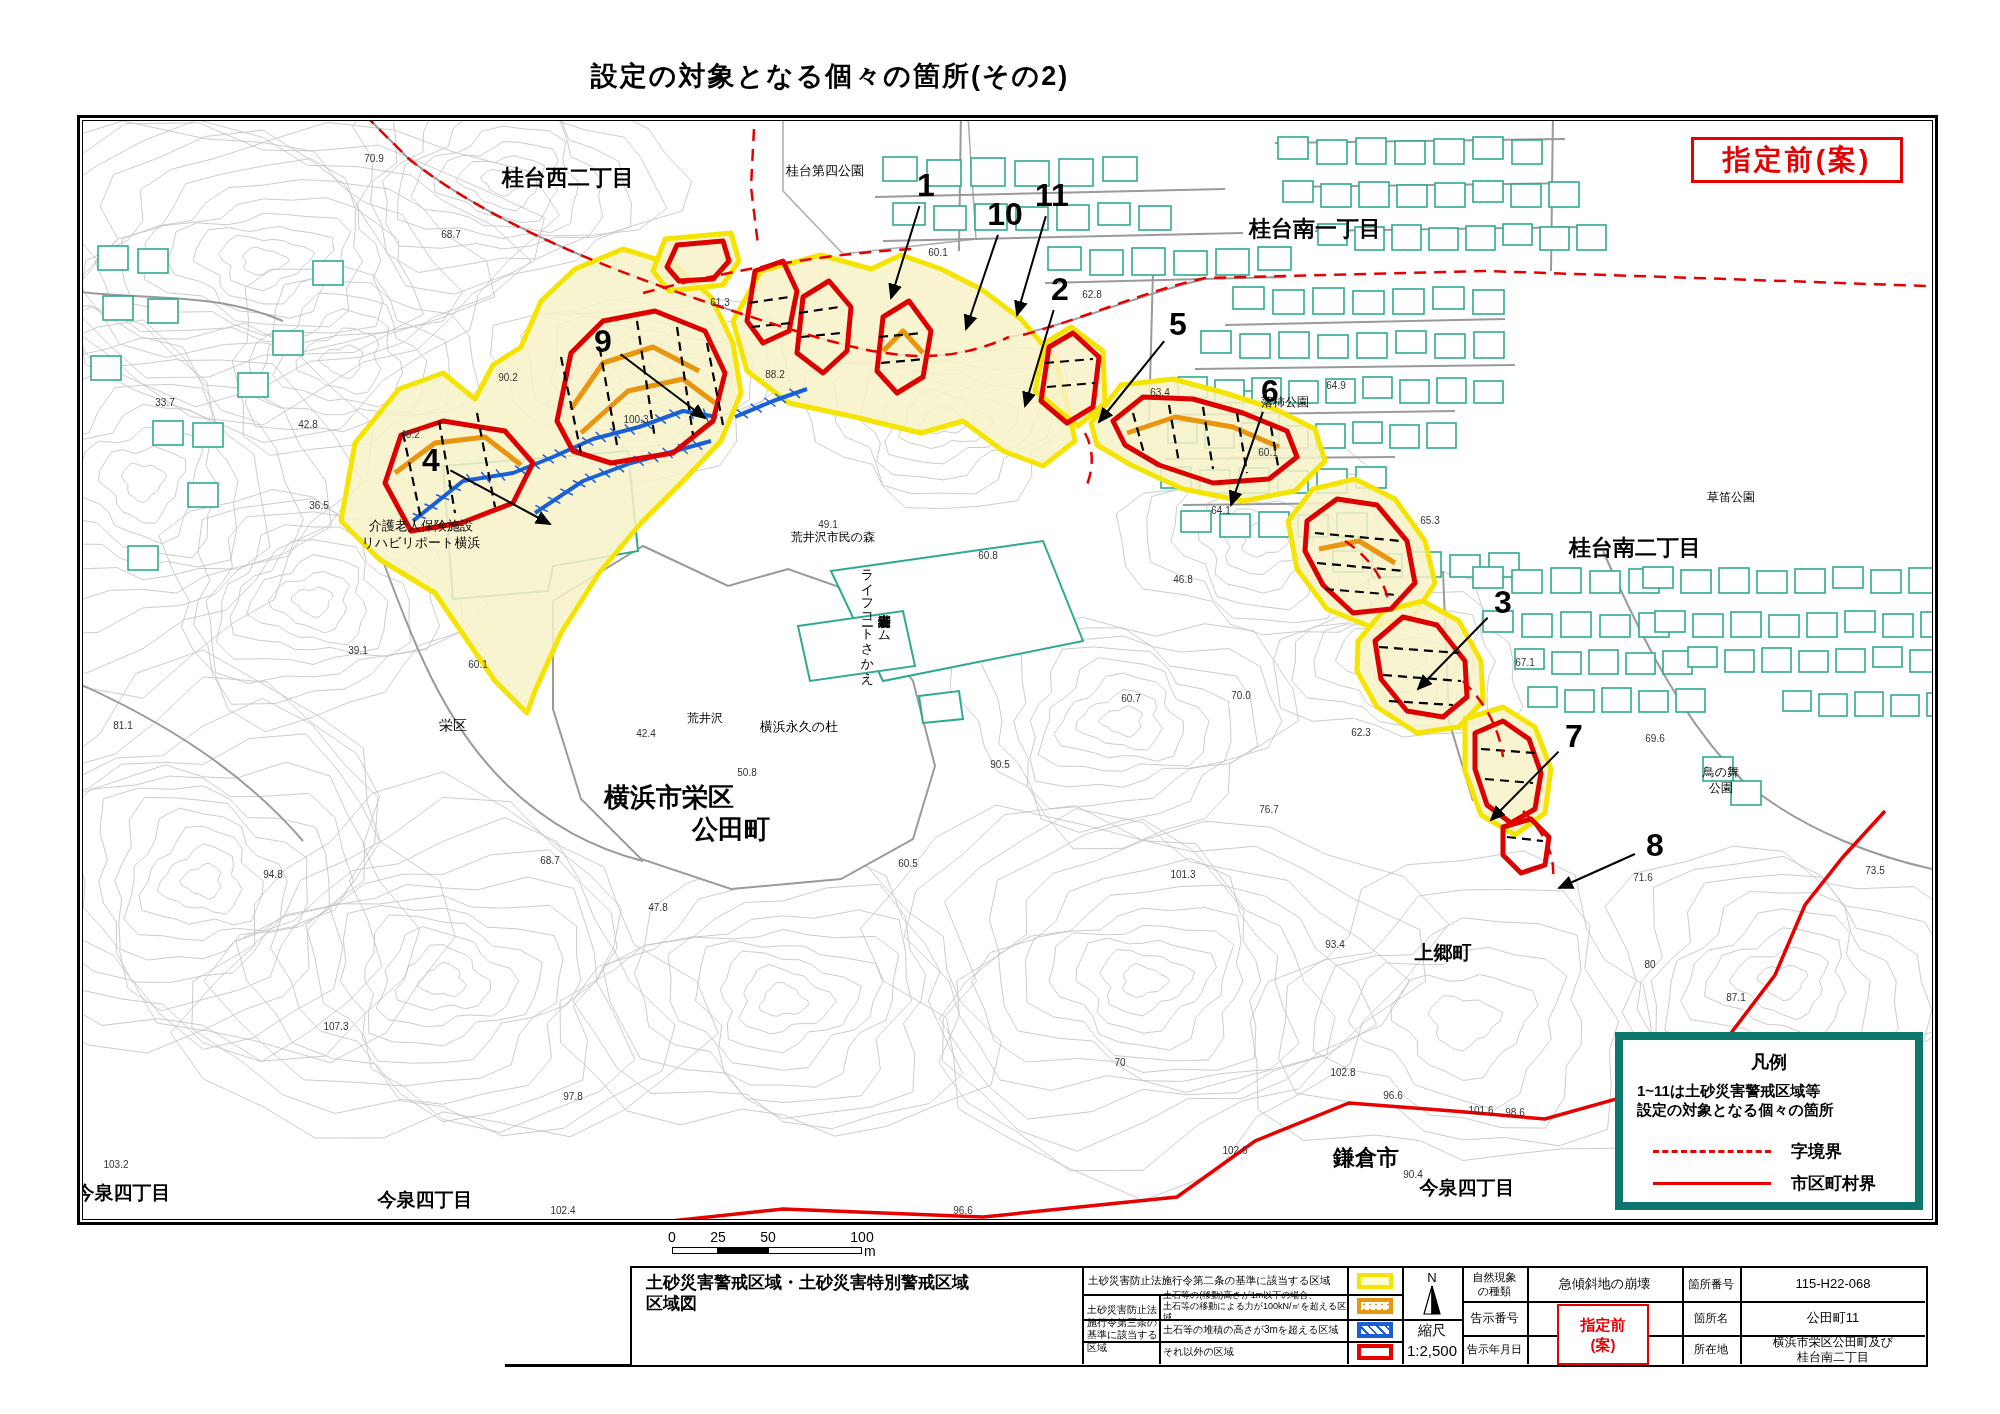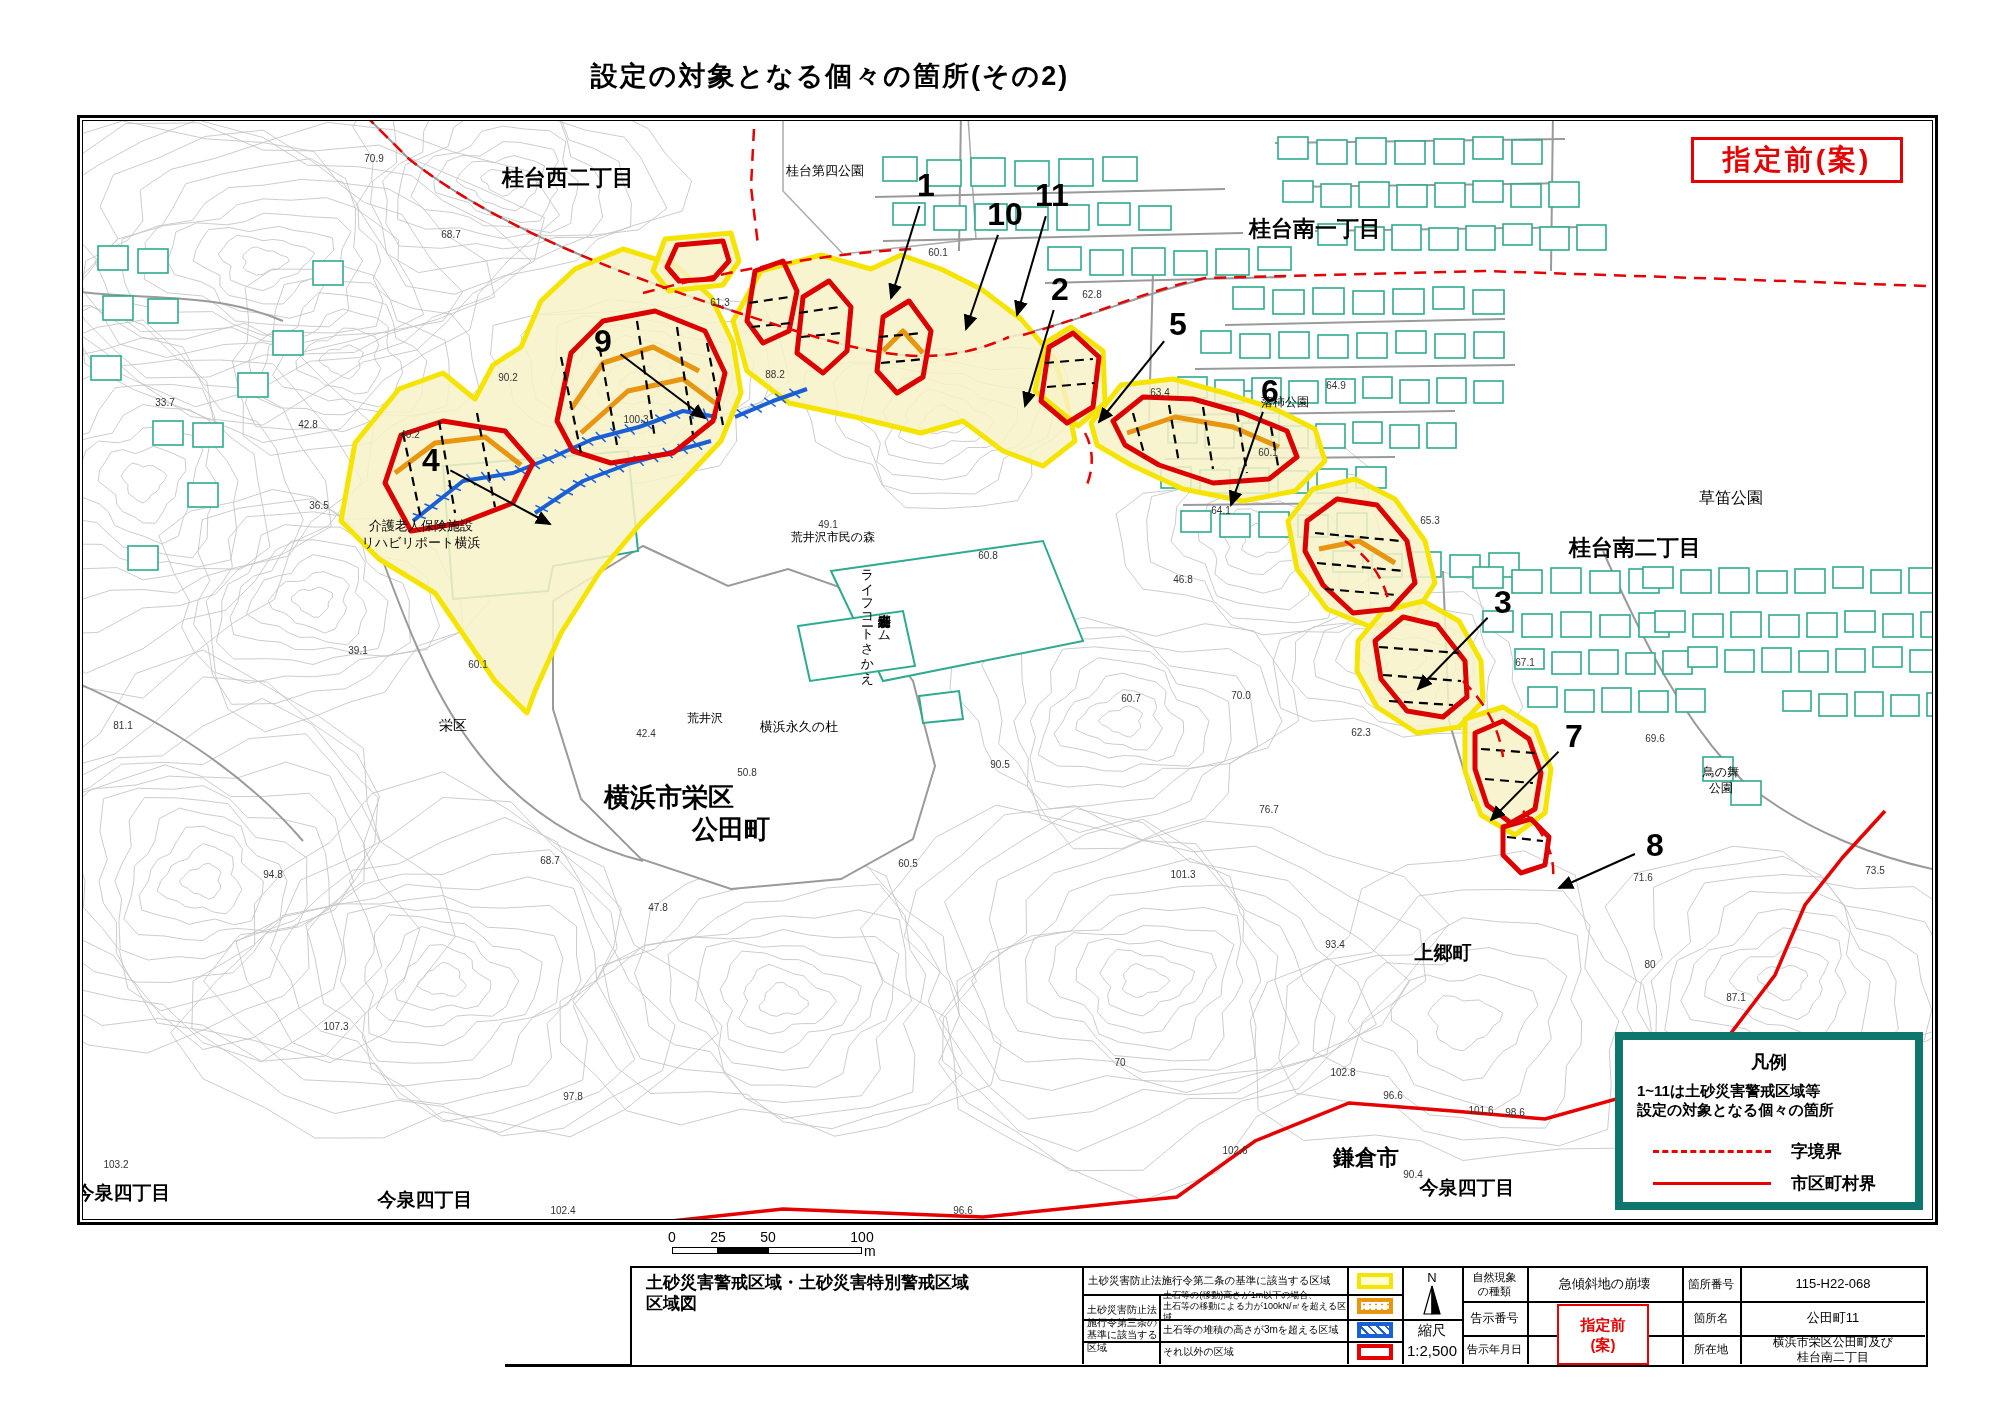--- a/index.html
+++ b/index.html
@@ -499,21 +499,21 @@
         <line x1="367.37558993265856" y1="349.420485341934" x2="467" y2="403" stroke="#000" stroke-width="2" marker-end="url(#ah)"></line>
         <line x1="1404.6255779341247" y1="496.73617317330763" x2="1335" y2="568" stroke="#000" stroke-width="2" marker-end="url(#ah)"></line>
         <line x1="1475.5370798255085" y1="630.6492204175577" x2="1408" y2="699" stroke="#000" stroke-width="2" marker-end="url(#ah)"></line>
         <line x1="1551.9221037966824" y1="732.9932243410693" x2="1476" y2="767" stroke="#000" stroke-width="2" marker-end="url(#ah)"></line>
       </svg>
     <div id="labels">
         <div class="maplabel" style="left: 485px; top: 57px; font-size: 22px; font-weight: bold;">桂台西二丁目</div>
         <div class="maplabel" style="left: 742px; top: 50px; font-size: 13px;">桂台第四公園</div>
         <div class="maplabel" style="left: 1232px; top: 80px; font-size: 22px; font-weight: bold; margin-top: 28px;">桂台南一丁目</div>
         <div class="maplabel" style="left: 1202px; top: 282px; font-size: 12px;">落柿公園</div>
-        <div class="maplabel" style="left: 1648px; top: 377px; font-size: 16px;">草笛公園</div>
+        <div class="maplabel" style="left: 1648px; top: 377px; font-size: 12px;">草笛公園</div>
         <div class="maplabel" style="left: 1552px; top: 427px; font-size: 22px; font-weight: bold;">桂台南二丁目</div>
         <div class="maplabel" style="left: 338px; top: 414px; font-size: 13px;">介護老人保険施設
 リハビリポート横浜</div>
         <div class="maplabel v" style="left: 792px; top: 498px; font-size: 13px;">特別養護老人ホーム
 ライフコートさかえ</div>
         <div class="maplabel" style="left: 750px; top: 417px; font-size: 12px;">荒井沢市民の森</div>
         <div class="maplabel" style="left: 716px; top: 606px; font-size: 13px;">横浜永久の杜</div>
         <div class="maplabel" style="left: 586px; top: 677px; font-size: 26px; font-weight: bold;">横浜市栄区</div>
         <div class="maplabel" style="left: 648px; top: 709px; font-size: 26px; font-weight: bold;">公田町</div>
         <div class="maplabel" style="left: 370px; top: 604px; font-size: 14px;">栄区</div>

